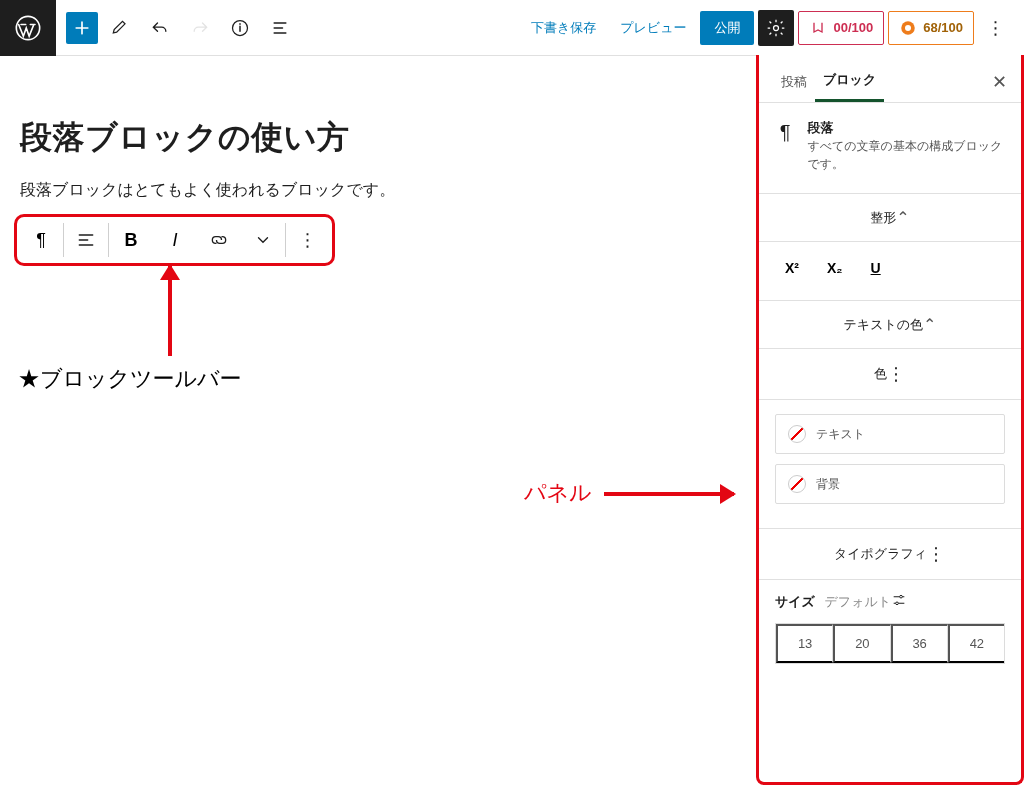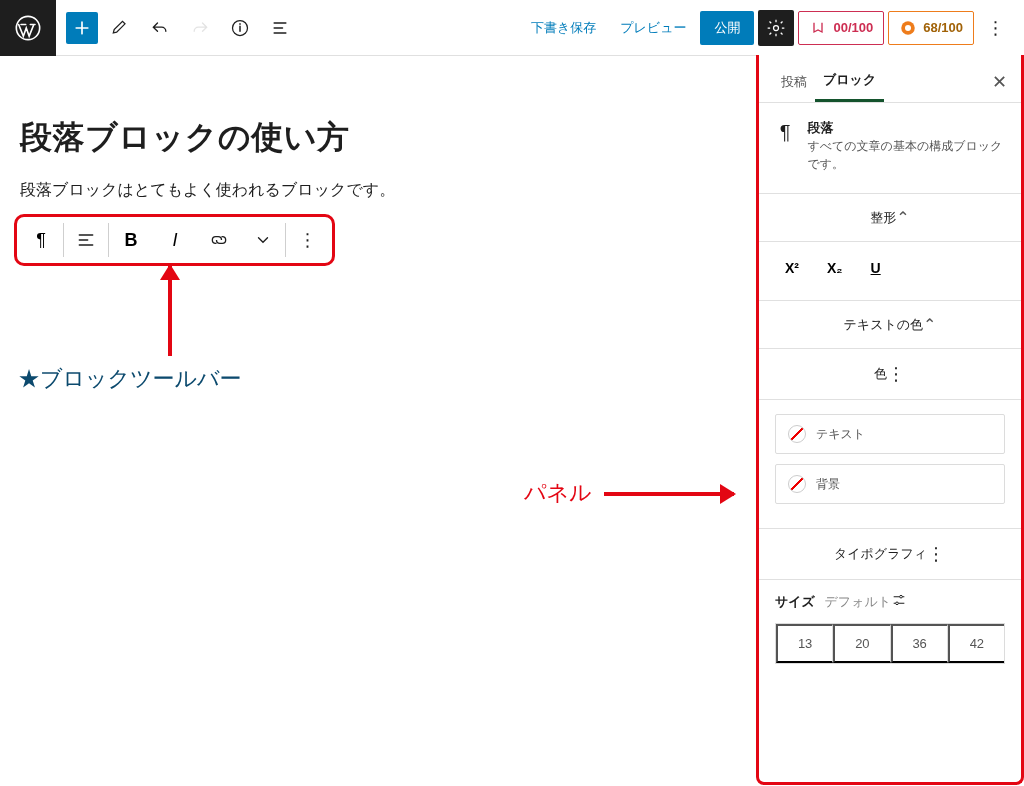--- a/index.html
+++ b/index.html
@@ -62,21 +62,21 @@
   .bt-sep { width:1px; height:34px; background:#cfcfcf; }
   .annot-arrow-v {
     position:absolute; left:168px; top:210px; width:4px; height:90px; background:#e30613;
   }
   .annot-arrow-v::before{
     content:""; position:absolute; top:-2px; left:-8px;
     border-left:10px solid transparent; border-right:10px solid transparent;
     border-bottom:16px solid #e30613;
   }
   .annot-label1 {
-    position:absolute; left:18px; top:308px; color:#0c4a6e; font-size:22px; font-weight:400;
+    position:absolute; left:18px; top:308px; color:#000000; font-size:22px; font-weight:400;
   }
   .annot-label2 {
     position:absolute; left:524px; top:422px; color:#e30613; font-size:22px;
   }
   .annot-arrow-h {
     position:absolute; left:604px; top:436px; width:130px; height:4px; background:#e30613;
   }
   .annot-arrow-h::after{
     content:""; position:absolute; right:-2px; top:-8px;
     border-top:10px solid transparent; border-bottom:10px solid transparent;

